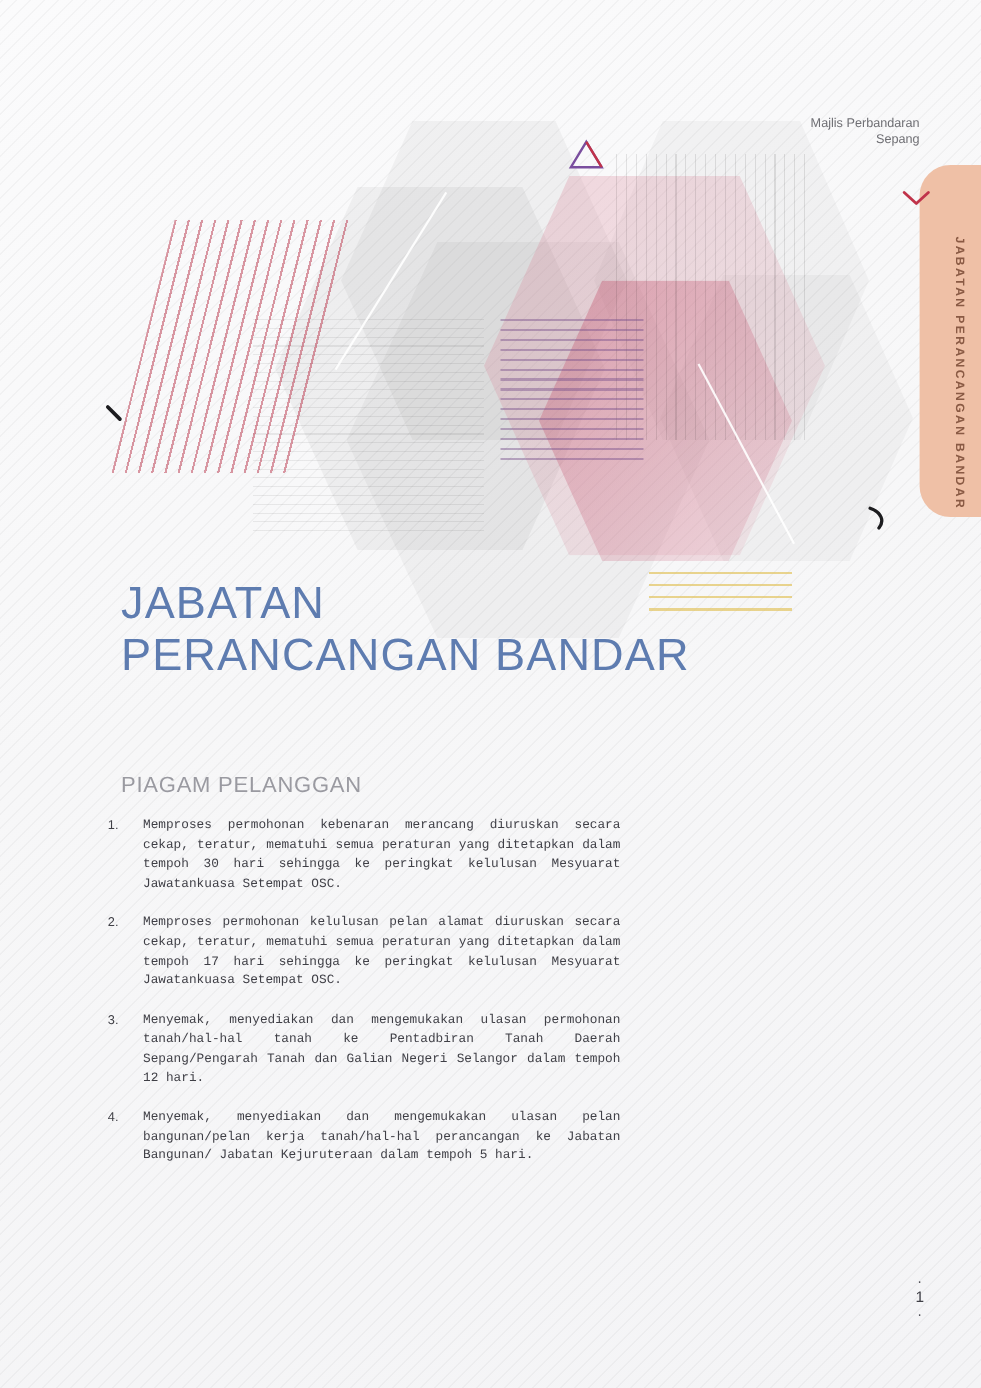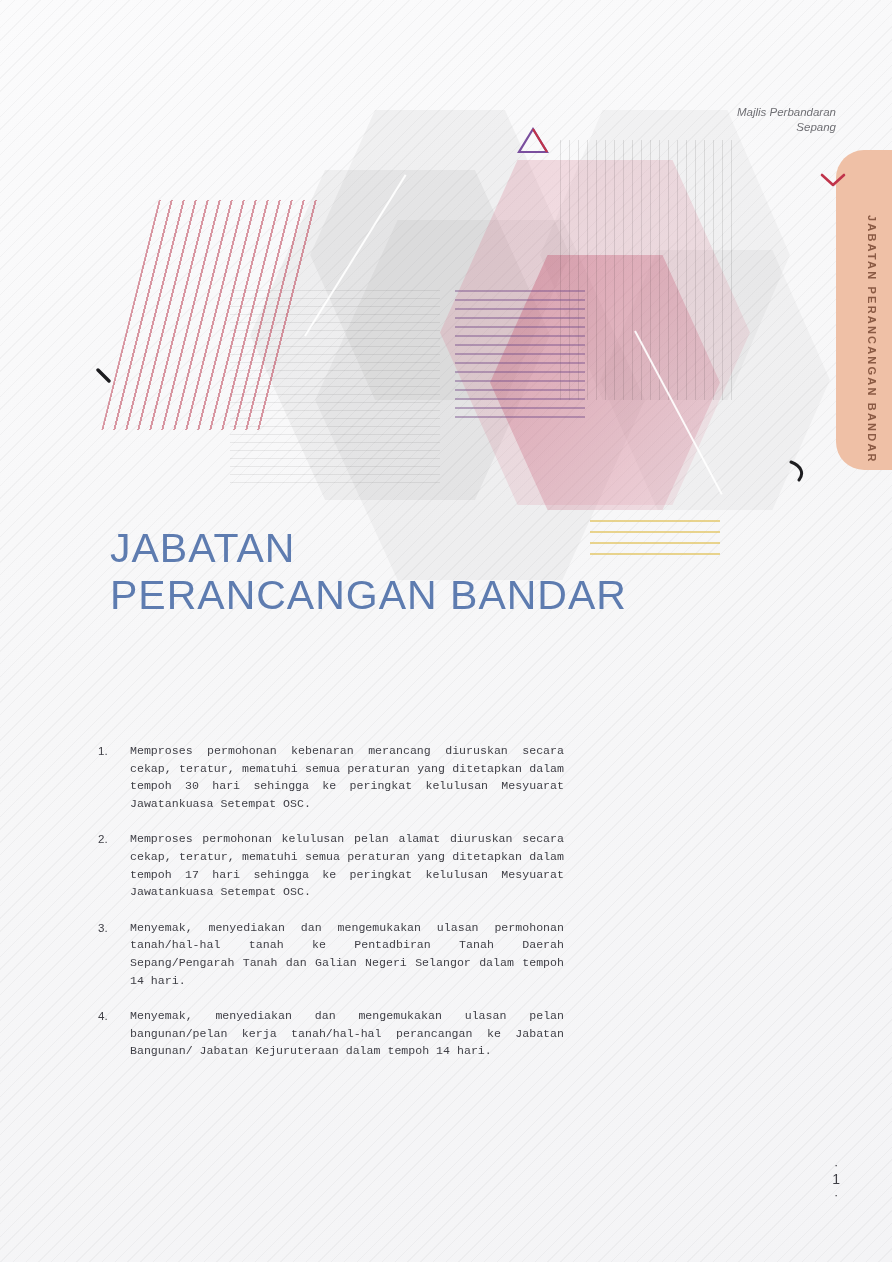--- a/index.html
+++ b/index.html
@@ -167,21 +167,20 @@
     letter-spacing: 2.2px;
     color: #8a5a44;
     font-weight: 700;
   }
   .org-name {
     position: absolute;
     right: 56px;
     top: 105px;
     width: 120px;
     text-align: right;
-    font-style: italic;
     font-size: 11.5px;
     line-height: 15px;
     color: #6f6f74;
   }
   .chevron {
     position: absolute;
     right: 46px;
     top: 172px;
     width: 26px;
     height: 16px;
@@ -301,37 +300,38 @@
 
   <div class="org-name">Majlis Perbandaran Sepang</div>
 
   <div class="chevron">
     <svg width="26" height="16" viewBox="0 0 26 16">
       <path d="M2 3 L13 13 L24 3" stroke="#c0334a" stroke-width="2.6" fill="none" stroke-linecap="round" stroke-linejoin="round"></path>
     </svg>
   </div>
 
   <div class="title">JABATAN PERANCANGAN BANDAR</div>
+  <div class="subtitle">PIAGAM PELANGGAN</div>
 
   <div class="charter-list">
     <div class="charter-item">
       <div class="charter-num">1.</div>
       <div class="charter-text">Memproses permohonan kebenaran merancang diuruskan secara cekap, teratur, mematuhi semua peraturan yang ditetapkan dalam tempoh 30 hari sehingga ke peringkat kelulusan Mesyuarat Jawatankuasa Setempat OSC.</div>
     </div>
     <div class="charter-item">
       <div class="charter-num">2.</div>
       <div class="charter-text">Memproses permohonan kelulusan pelan alamat diuruskan secara cekap, teratur, mematuhi semua peraturan yang ditetapkan dalam tempoh 17 hari sehingga ke peringkat kelulusan Mesyuarat Jawatankuasa Setempat OSC.</div>
     </div>
     <div class="charter-item">
       <div class="charter-num">3.</div>
-      <div class="charter-text">Menyemak, menyediakan dan mengemukakan ulasan permohonan tanah/hal-hal tanah ke Pentadbiran Tanah Daerah Sepang/Pengarah Tanah dan Galian Negeri Selangor dalam tempoh 14 hari.</div>
+      <div class="charter-text">Menyemak, menyediakan dan mengemukakan ulasan permohonan tanah/hal-hal tanah ke Pentadbiran Tanah Daerah Sepang/Pengarah Tanah dan Galian Negeri Selangor dalam tempoh 12 hari.</div>
     </div>
     <div class="charter-item">
       <div class="charter-num">4.</div>
-      <div class="charter-text">Menyemak, menyediakan dan mengemukakan ulasan pelan bangunan/pelan kerja tanah/hal-hal perancangan ke Jabatan Bangunan/ Jabatan Kejuruteraan dalam tempoh 14 hari.</div>
+      <div class="charter-text">Menyemak, menyediakan dan mengemukakan ulasan pelan bangunan/pelan kerja tanah/hal-hal perancangan ke Jabatan Bangunan/ Jabatan Kejuruteraan dalam tempoh 5 hari.</div>
     </div>
   </div>
 
   <div class="folio">
     <div class="folio-dot">·</div>
     <div class="folio-num">1</div>
     <div class="folio-dot">·</div>
   </div>
 
 </div>

